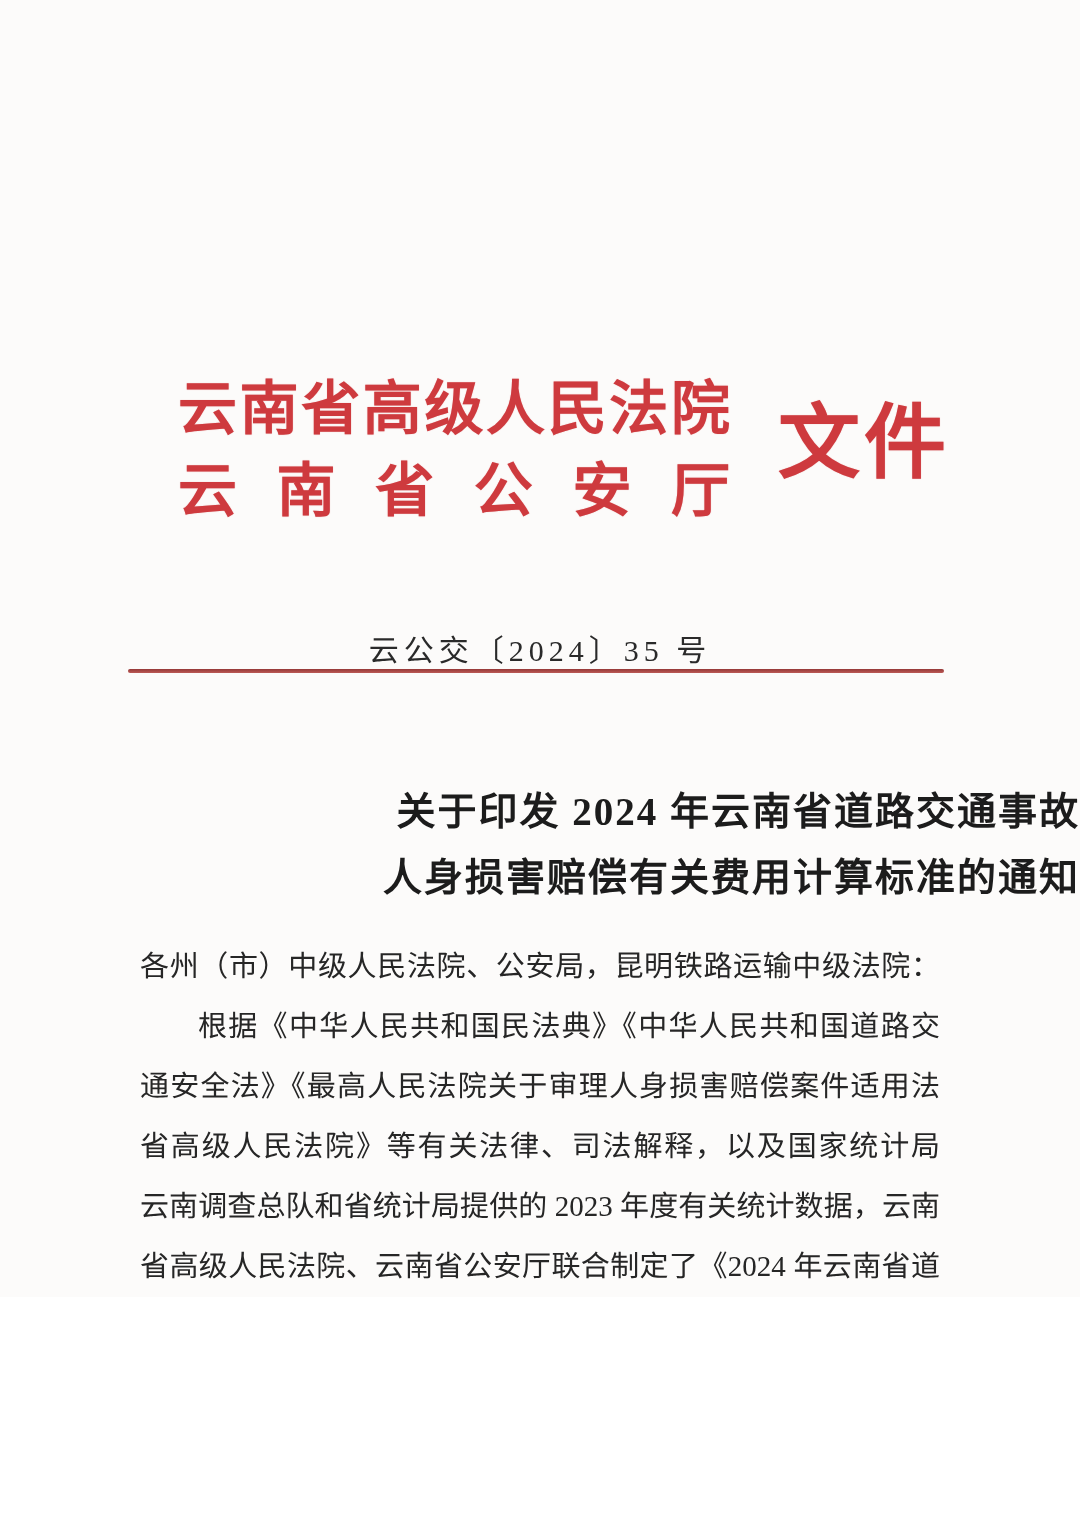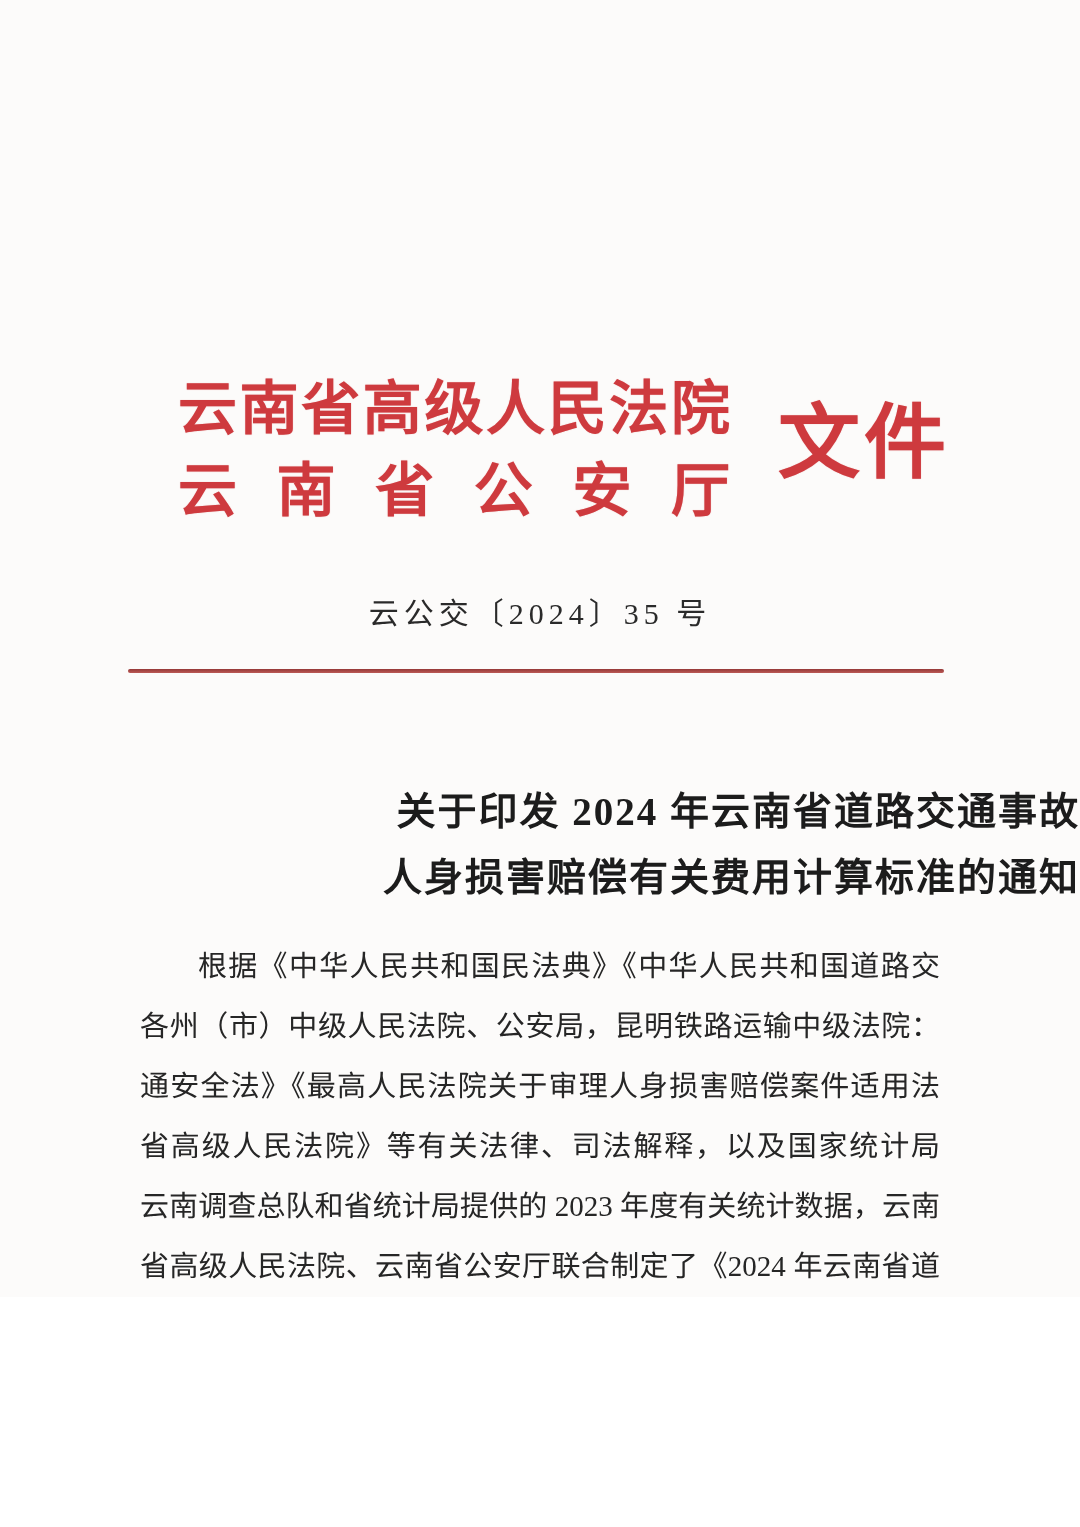--- a/index.html
+++ b/index.html
@@ -37,21 +37,21 @@
     color:var(--accent-red);
     font-weight:bold;
     font-size:82px;
     line-height:96px;
     letter-spacing:4px;
     text-shadow:0 0 1px rgba(206,58,62,.45);
     margin-left:24px;
   }
   
   .doc-number{
-    position:absolute;left:0;top:593px;width:100%;
+    position:absolute;left:0;top:630px;width:100%;
     text-align:center;
     font-size:30px;line-height:42px;
     letter-spacing:5px;
     color:var(--text-dark);
   }
   
   .red-line{
     position:absolute;left:128px;top:669px;
     width:816px;height:4px;
     background:linear-gradient(#953837,#bb5a56);
@@ -108,22 +108,22 @@
   <div class="doc-number">云公交〔2024〕35 号</div>
 
   <div class="red-line"></div>
 
   <h1 class="title">
     <span class="title-line">关于印发 2024 年云南省道路交通事故</span>
     <span class="title-line">人身损害赔偿有关费用计算标准的通知</span>
   </h1>
 
   <div class="body-text">
+    <div class="body-line">各州（市）中级人民法院、公安局，昆明铁路运输中级法院：</div>
     <div class="body-line indent">根据《中华人民共和国民法典》《中华人民共和国道路交</div>
-    <div class="body-line">各州（市）中级人民法院、公安局，昆明铁路运输中级法院：</div>
     <div class="body-line">通安全法》《最高人民法院关于审理人身损害赔偿案件适用法</div>
     <div class="body-line">省高级人民法院》等有关法律、司法解释，以及国家统计局</div>
     <div class="body-line">云南调查总队和省统计局提供的 2023 年度有关统计数据，云南</div>
     <div class="body-line">省高级人民法院、云南省公安厅联合制定了《2024 年云南省道</div>
   </div>
 
   <div class="page-number">— 1 —</div>
 
 </div>
 

